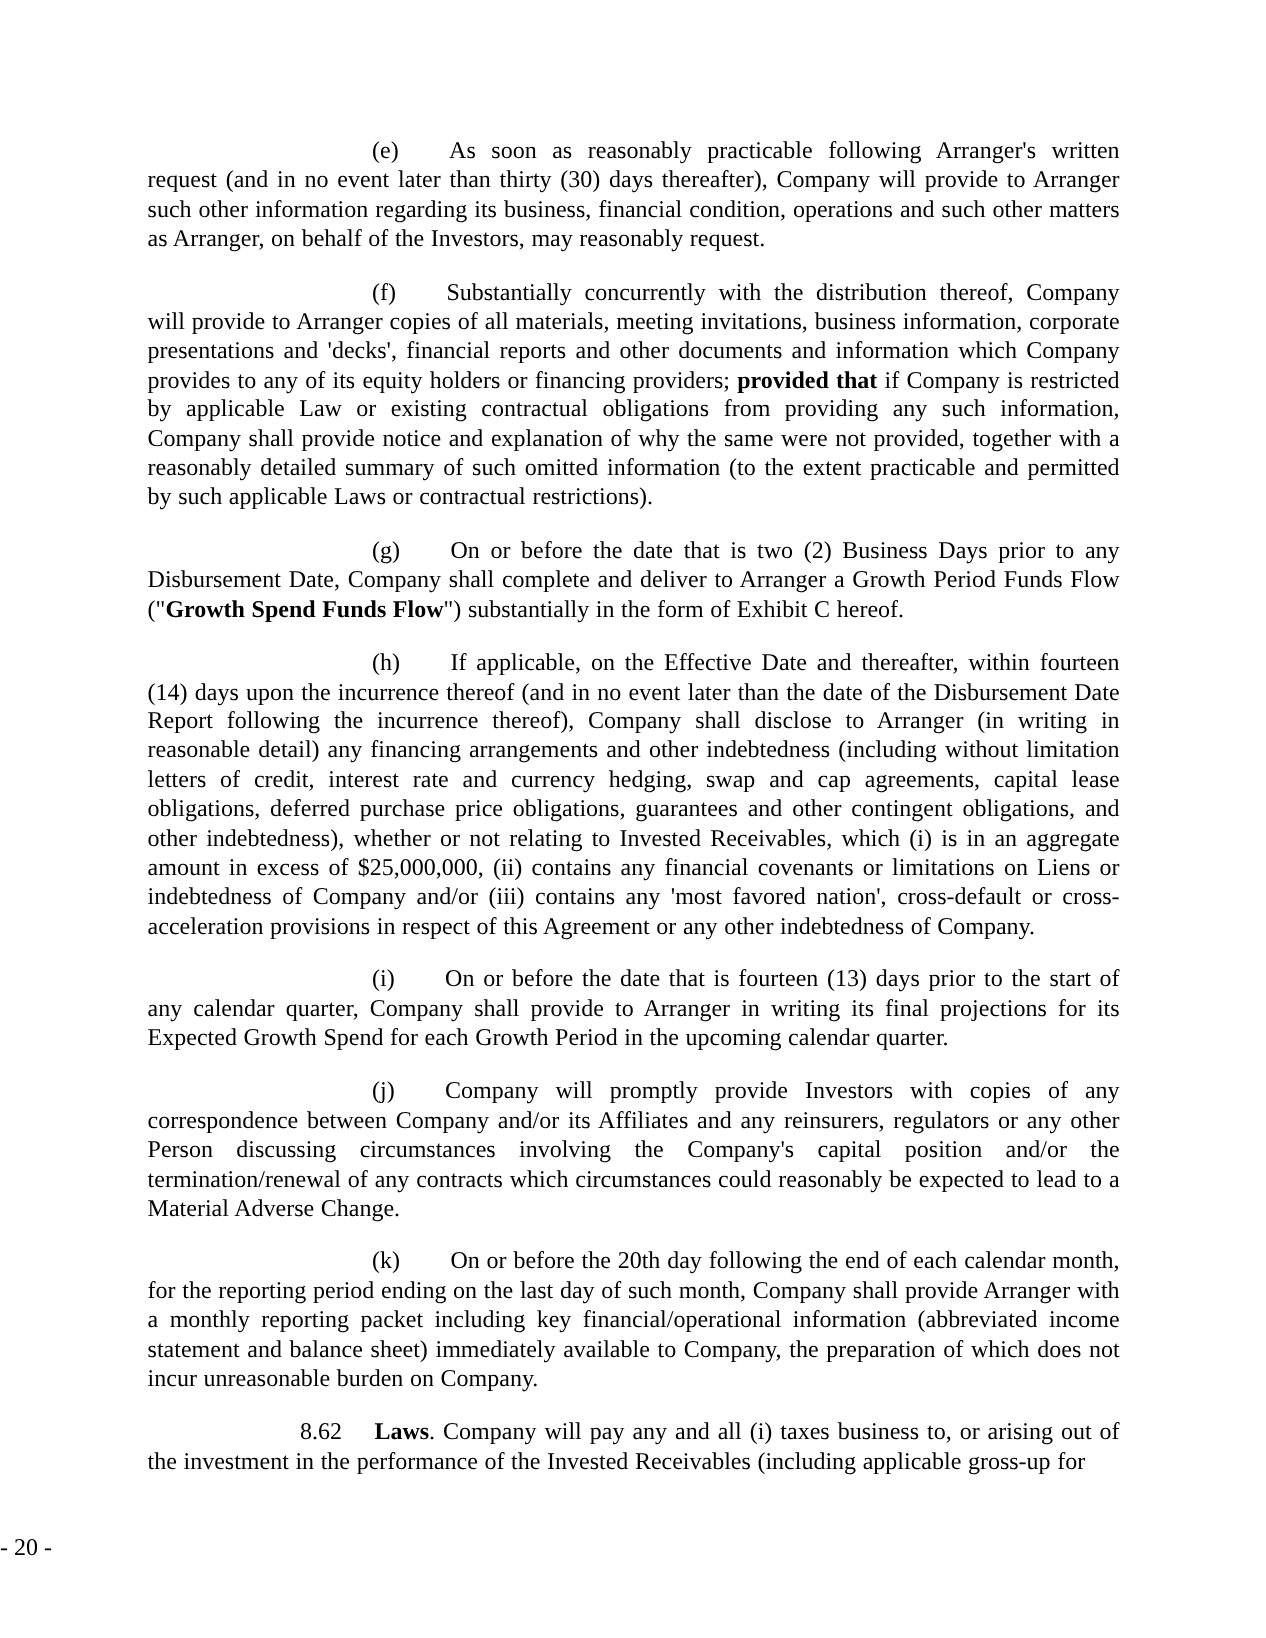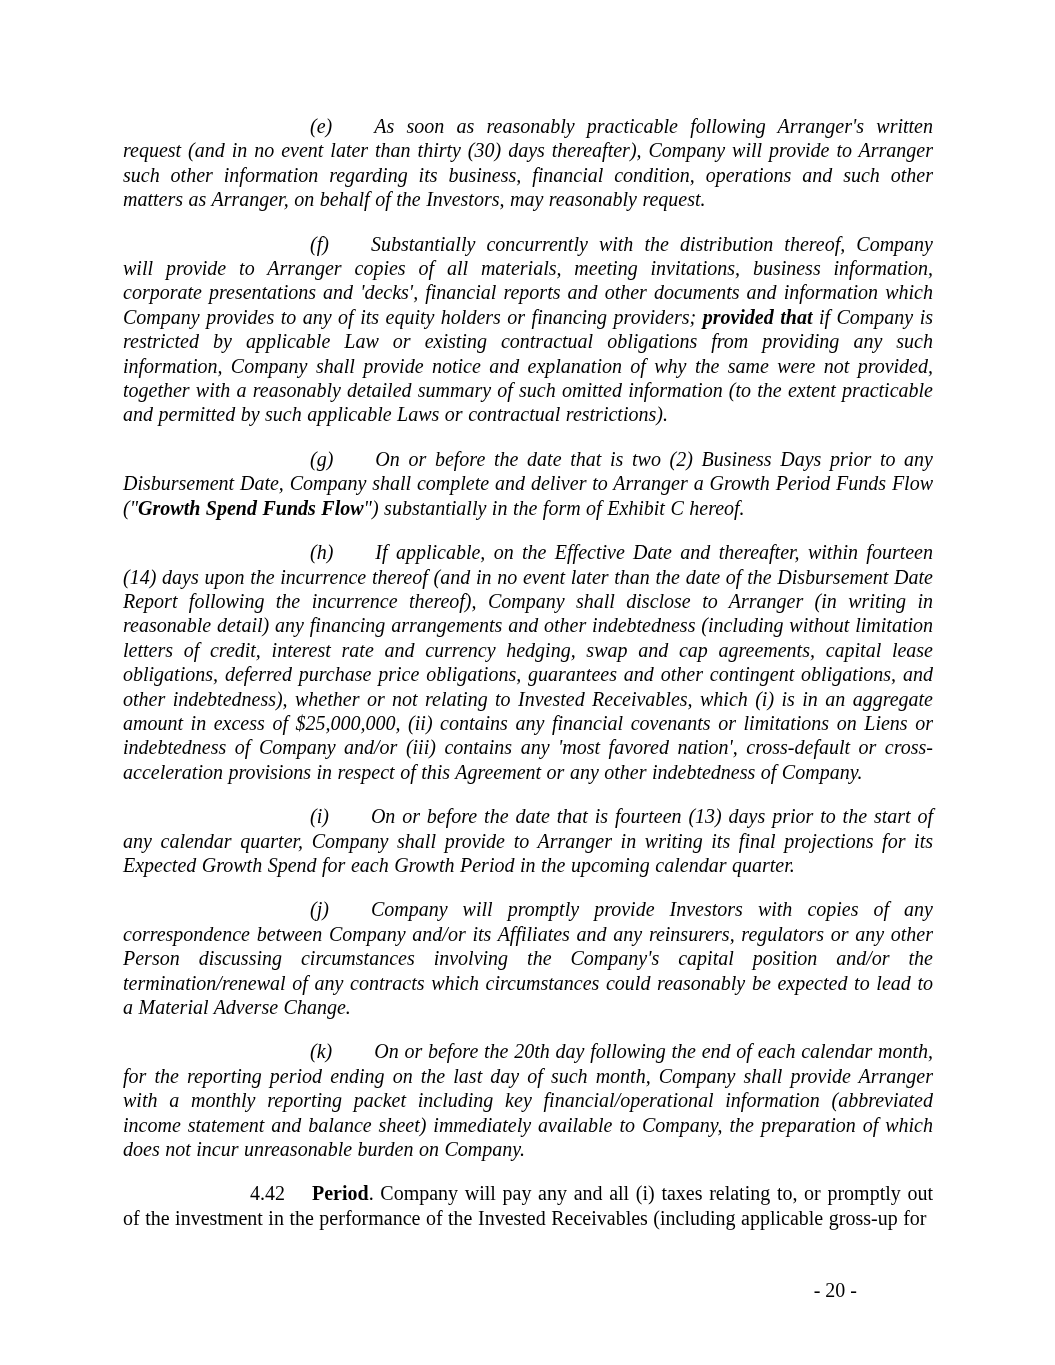--- a/index.html
+++ b/index.html
@@ -21,32 +21,32 @@
     top: 114px;
     width: 810px;
   }
   .para {
     font-size: 20px;
     line-height: 24.4px;
     text-align: justify;
     margin: 0 0 20px 0;
     word-spacing: 0.5px;
   }
-  .indent-letter { text-indent: 187px; font-style: italic; }
+  .indent-letter { text-indent: 187px; }
   .indent-section { text-indent: 127px; }
   .tab { display: inline-block; text-indent: 0; }
   .tab-letter { width: 42px; }
   .tab-section { width: 27px; }
   .run-bold { font-weight: bold; }
   .page-number {
     position: absolute;
     left: 0;
     top: 1278px;
     width: 857px;
-    text-align: right;
+    text-align: left;
     font-size: 20px;
     line-height: 24px;
   }
 </style>
 </head>
 <body>
 
 <div class="doc-body">
 
   <p class="para indent-letter"><span>(e)</span><span class="tab tab-letter"></span><span><span>As soon as reasonably practicable following Arranger's written request (and in no event later than thirty (30) days thereafter), Company will provide to Arranger such other information regarding its business, financial condition, operations and such other matters as Arranger, on behalf of the Investors, may reasonably request.</span></span></p>
@@ -56,17 +56,17 @@
   <p class="para indent-letter"><span>(g)</span><span class="tab tab-letter"></span><span><span>On or before the date that is two (2) Business Days prior to any Disbursement Date, Company shall complete and deliver to Arranger a Growth Period Funds Flow ("</span><span class="run-bold">Growth Spend Funds Flow</span><span>") substantially in the form of Exhibit C hereof.</span></span></p>
 
   <p class="para indent-letter"><span>(h)</span><span class="tab tab-letter"></span><span><span>If applicable, on the Effective Date and thereafter, within fourteen (14) days upon the incurrence thereof (and in no event later than the date of the Disbursement Date Report following the incurrence thereof), Company shall disclose to Arranger (in writing in reasonable detail) any financing arrangements and other indebtedness (including without limitation letters of credit, interest rate and currency hedging, swap and cap agreements, capital lease obligations, deferred purchase price obligations, guarantees and other contingent obligations, and other indebtedness), whether or not relating to Invested Receivables, which (i) is in an aggregate amount in excess of $25,000,000, (ii) contains any financial covenants or limitations on Liens or indebtedness of Company and/or (iii) contains any 'most favored nation', cross-default or cross-acceleration provisions in respect of this Agreement or any other indebtedness of Company.</span></span></p>
 
   <p class="para indent-letter"><span>(i)</span><span class="tab tab-letter"></span><span><span>On or before the date that is fourteen (13) days prior to the start of any calendar quarter, Company shall provide to Arranger in writing its final projections for its Expected Growth Spend for each Growth Period in the upcoming calendar quarter.</span></span></p>
 
   <p class="para indent-letter"><span>(j)</span><span class="tab tab-letter"></span><span><span>Company will promptly provide Investors with copies of any correspondence between Company and/or its Affiliates and any reinsurers, regulators or any other Person discussing circumstances involving the Company's capital position and/or the termination/renewal of any contracts which circumstances could reasonably be expected to lead to a Material Adverse Change.</span></span></p>
 
   <p class="para indent-letter"><span>(k)</span><span class="tab tab-letter"></span><span><span>On or before the 20th day following the end of each calendar month, for the reporting period ending on the last day of such month, Company shall provide Arranger with a monthly reporting packet including key financial/operational information (abbreviated income statement and balance sheet) immediately available to Company, the preparation of which does not incur unreasonable burden on Company.</span></span></p>
 
-  <p class="para indent-section"><span>4.42</span><span class="tab tab-section"></span><span><span class="run-bold">Period</span><span>.  Company will pay any and all (i) taxes relating to, or promptly out of the investment in the performance of the Invested Receivables (including applicable gross-up for</span></span></p>
+  <p class="para indent-section"><span>8.62</span><span class="tab tab-section"></span><span><span class="run-bold">Laws</span><span>.  Company will pay any and all (i) taxes business to, or arising out of the investment in the performance of the Invested Receivables (including applicable gross-up for</span></span></p>
 
 </div>
 
 <div class="page-number">- 20 -</div>
 
 </body></html>

